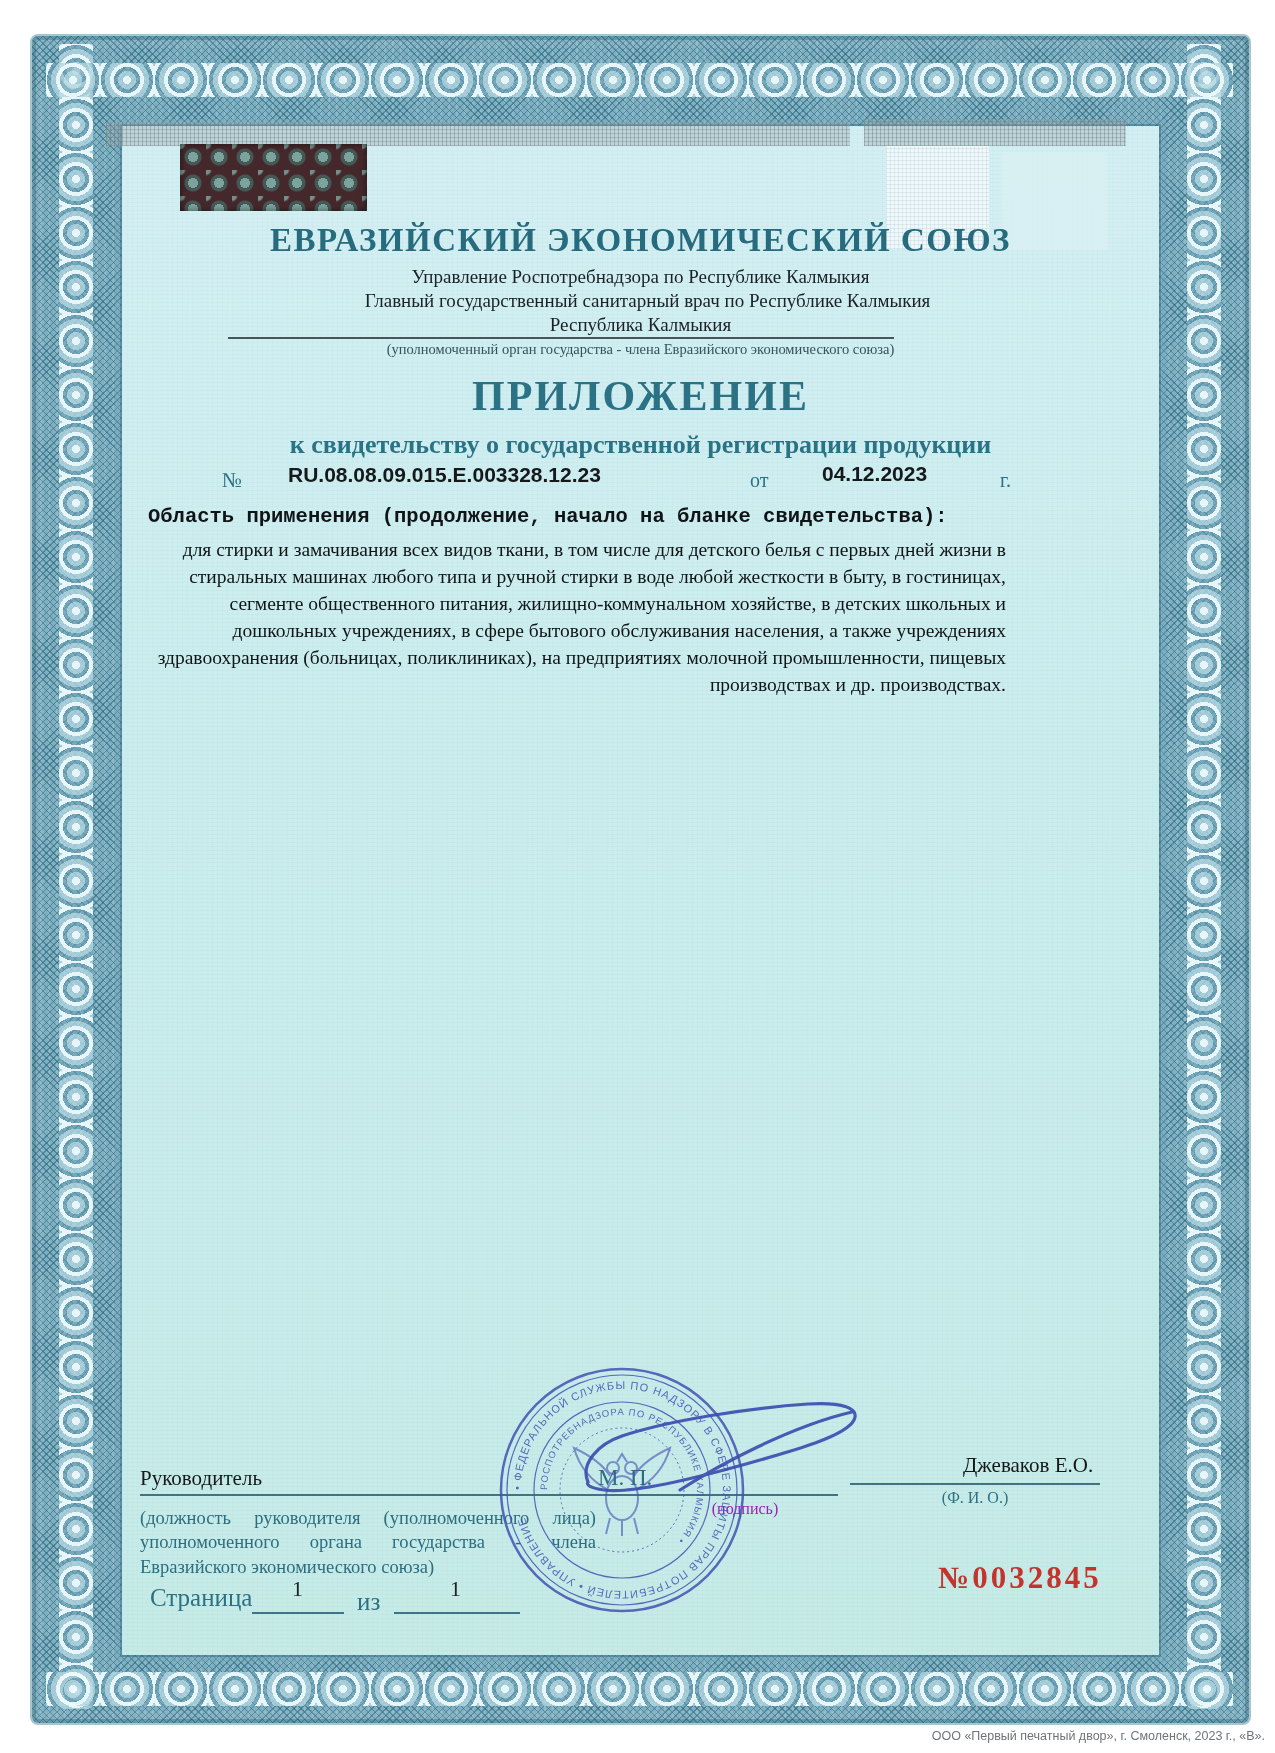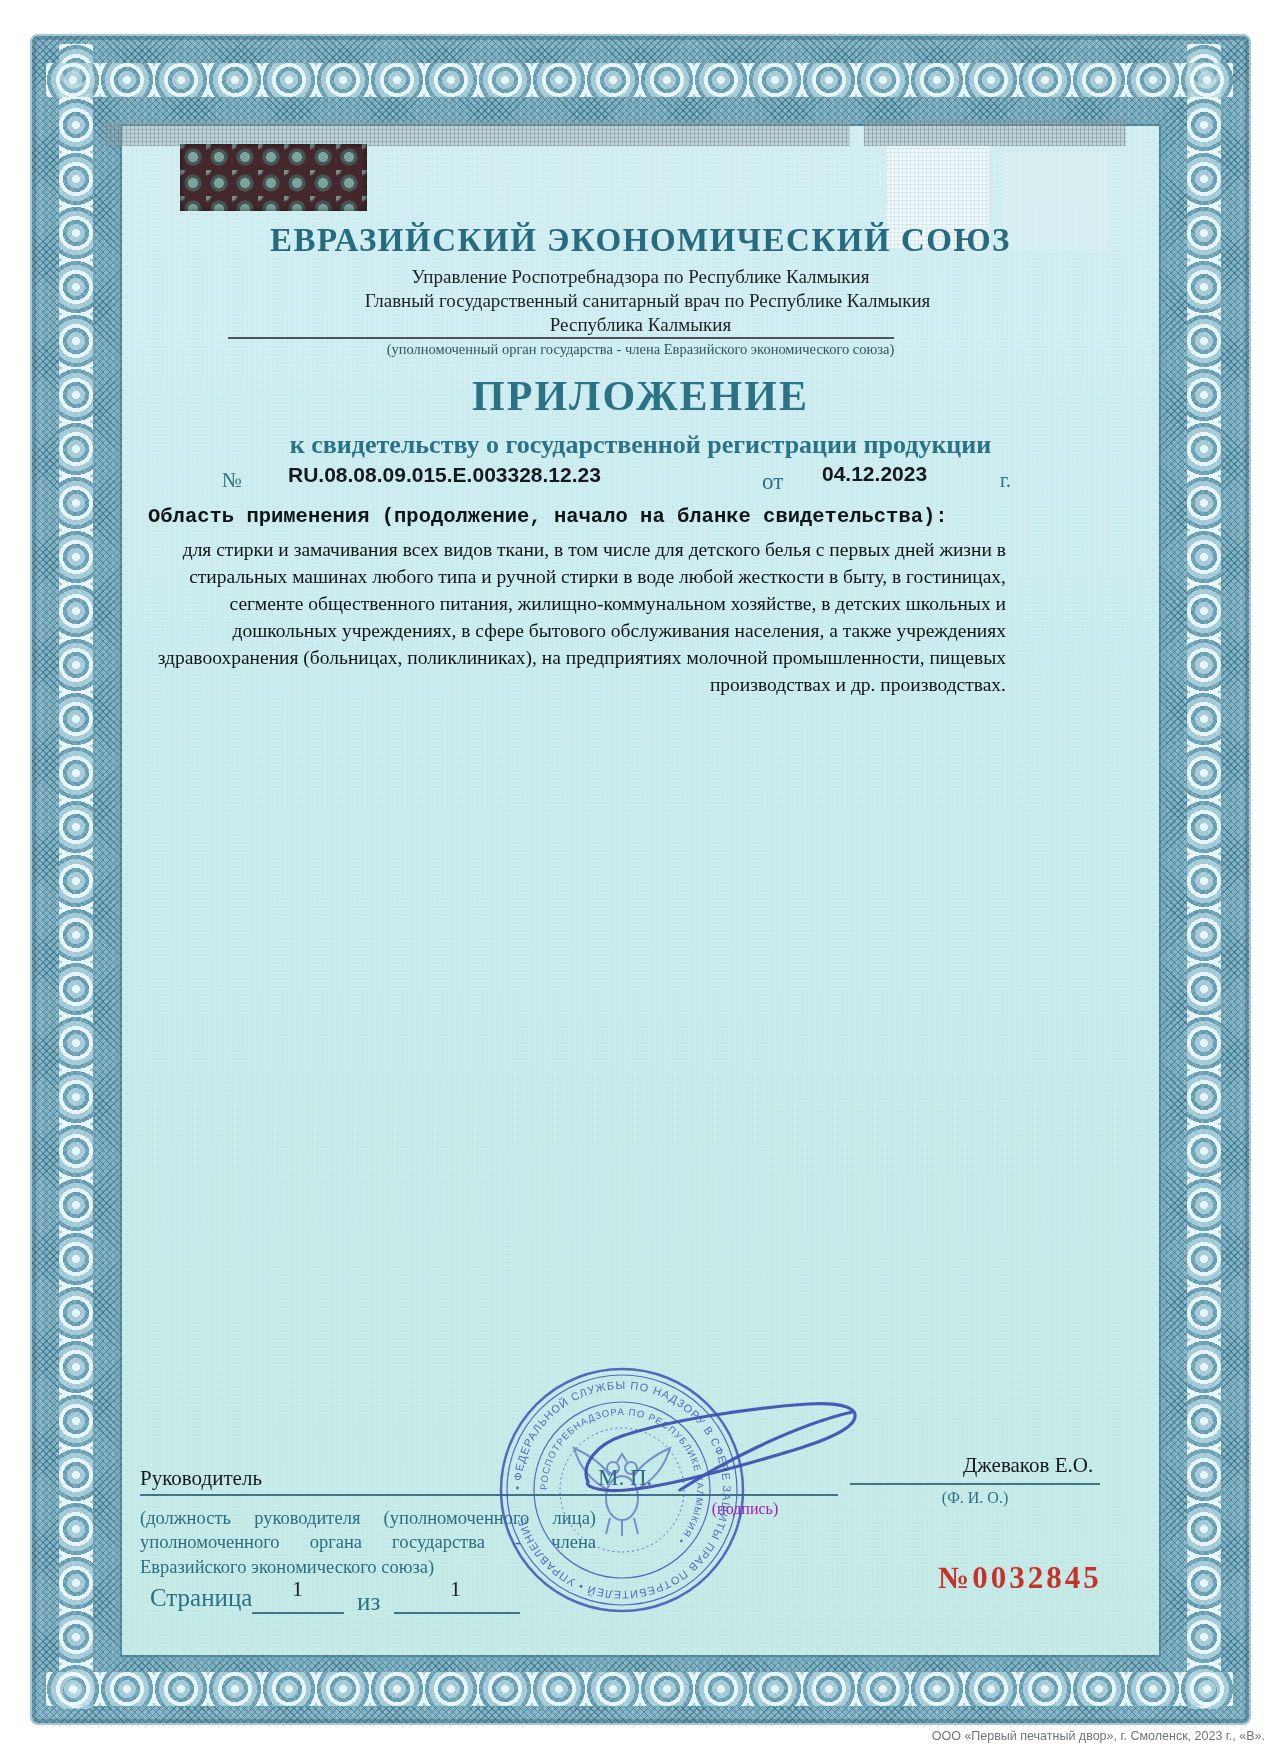--- a/index.html
+++ b/index.html
@@ -71,21 +71,21 @@
   .auth1{top:266px;font-size:19px;color:#1b2125;}
   .auth2{top:290px;font-size:19px;color:#1b2125;padding-left:7px;}
   .auth3{top:314px;font-size:19px;color:#1b2125;}
   .auth-rule{position:absolute;left:228px;top:337px;width:666px;height:2px;background:#47565c;}
   .auth-caption{top:341px;font-size:14.5px;color:#32525d;}
   .main-title{top:372px;font-size:42px;font-weight:bold;letter-spacing:2px;color:#2b7285;}
   .subtitle{top:430px;font-size:26px;font-weight:bold;color:#2b7285;}
   .reg-number-label{left:222px;top:468px;font-size:21px;color:#2d7083;}
   .reg-number{left:288px;top:463px;font-family:"Liberation Sans","DejaVu Sans",sans-serif;
     font-size:21px;font-weight:600;color:#16191c;}
-  .reg-from{left:750px;top:469px;font-size:23px;color:#2d7083;margin-left:12px;}
+  .reg-from{left:750px;top:469px;font-size:20px;color:#2d7083;}
   .reg-date{left:822px;top:462px;font-family:"Liberation Sans","DejaVu Sans",sans-serif;
     font-size:21px;font-weight:600;color:#16191c;}
   .reg-year{left:1000px;top:469px;font-size:20px;color:#2d7083;}
   .scope-heading{left:148px;top:505px;font-family:Liberation Mono, monospace;
     font-size:20.5px;font-weight:bold;color:#101417;}
   .scope-text{position:absolute;left:148px;top:537px;width:858px;font-size:19.5px;
     line-height:1.38;color:#101417;white-space:normal;text-align:right;}
   
   .position-label{left:140px;top:1466px;font-size:21px;color:#17191c;}
   .rule{position:absolute;height:2px;background:#3f7386;}

